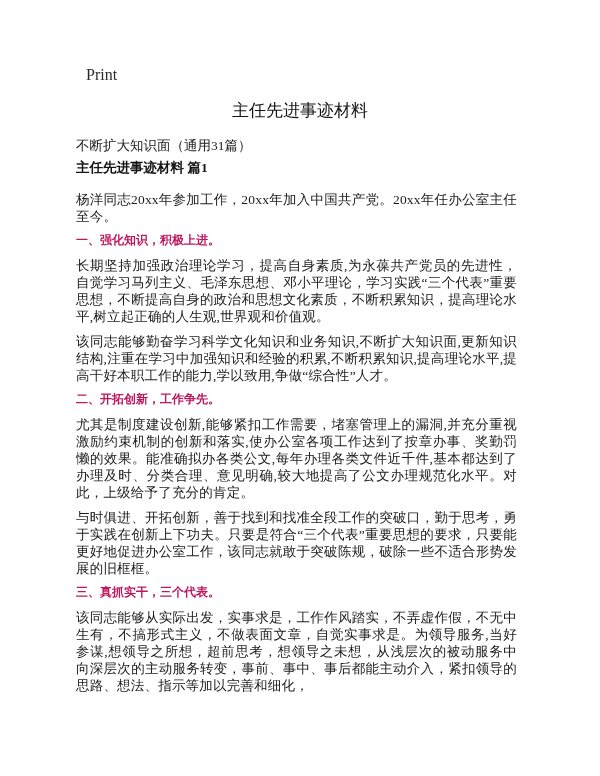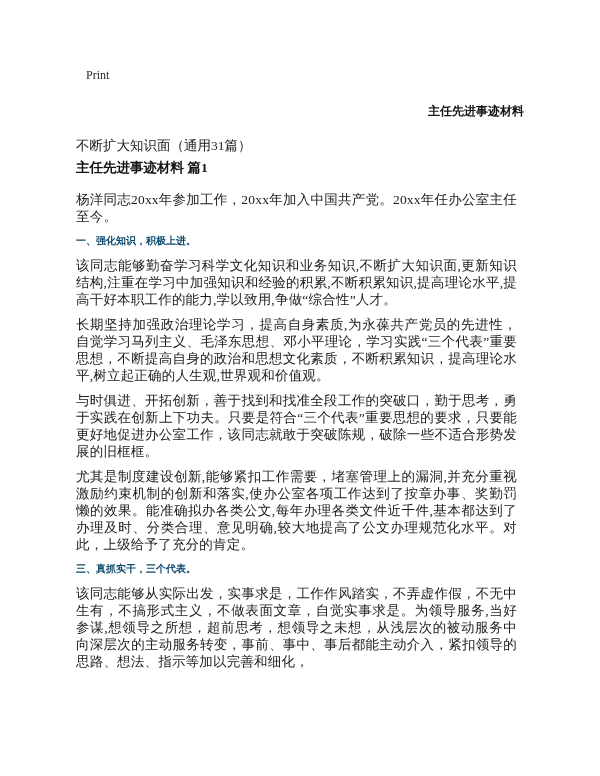--- a/index.html
+++ b/index.html
@@ -15,33 +15,33 @@
     color: #1b1b1b;
   }
   .page {
     width: 448px;
     margin: 0 auto;
     padding-top: 68px;
   }
   .print-link {
     display: block;
     margin: 0 0 0 10px;
-    font-size: 12px;
+    font-size: 16px;
     line-height: 14px;
     color: #2a2a2a;
     text-decoration: none;
     cursor: pointer;
     width: max-content;
   }
   .doc-title {
     margin: 18px 0 0 0;
-    font-size: 12px;
+    font-size: 17px;
     line-height: 22px;
-    font-weight: bold;
-    text-align: right;
+    font-weight: normal;
+    text-align: center;
     color: #141414;
   }
   .doc-subtitle {
     margin: 15px 0 0 0;
     font-size: 13.5px;
     line-height: 17px;
     font-weight: normal;
   }
   .article-title {
     margin: 5px 0 12px 0;
@@ -56,50 +56,51 @@
     line-height: 17px;
     text-align: justify;
     text-justify: inter-character;
     letter-spacing: 0.2px;
   }
   .para.first {
     margin-top: 15px;
   }
   .section-heading {
     margin: 7px 0 0 0;
-    font-size: 10px;
+    font-size: 12px;
     line-height: 17px;
     font-weight: bold;
-    color: #0c4a6e;
+    color: #be185d;
   }
 </style>
 </head>
 <body>
 
 <div class="page">
 
   <a class="print-link">Print</a>
 
   <h1 class="doc-title">主任先进事迹材料</h1>
 
   <div class="doc-subtitle">不断扩大知识面（通用31篇）</div>
 
   <div class="article-title">主任先进事迹材料 篇1</div>
 
   <p class="para first">杨洋同志20xx年参加工作，20xx年加入中国共产党。20xx年任办公室主任至今。</p>
 
 
   <h2 class="section-heading">一、强化知识，积极上进。</h2>
 
+  <p class="para">长期坚持加强政治理论学习，提高自身素质,为永葆共产党员的先进性，自觉学习马列主义、毛泽东思想、邓小平理论，学习实践“三个代表”重要思想，不断提高自身的政治和思想文化素质，不断积累知识，提高理论水平,树立起正确的人生观,世界观和价值观。</p>
+
   <p class="para">该同志能够勤奋学习科学文化知识和业务知识,不断扩大知识面,更新知识结构,注重在学习中加强知识和经验的积累,不断积累知识,提高理论水平,提高干好本职工作的能力,学以致用,争做“综合性”人才。</p>
 
-  <p class="para">长期坚持加强政治理论学习，提高自身素质,为永葆共产党员的先进性，自觉学习马列主义、毛泽东思想、邓小平理论，学习实践“三个代表”重要思想，不断提高自身的政治和思想文化素质，不断积累知识，提高理论水平,树立起正确的人生观,世界观和价值观。</p>
+  <h2 class="section-heading">二、开拓创新，工作争先。</h2>
 
+  <p class="para">尤其是制度建设创新,能够紧扣工作需要，堵塞管理上的漏洞,并充分重视激励约束机制的创新和落实,使办公室各项工作达到了按章办事、奖勤罚懒的效果。能准确拟办各类公文,每年办理各类文件近千件,基本都达到了办理及时、分类合理、意见明确,较大地提高了公文办理规范化水平。对此，上级给予了充分的肯定。</p>
 
   <p class="para">与时俱进、开拓创新，善于找到和找准全段工作的突破口，勤于思考，勇于实践在创新上下功夫。只要是符合“三个代表”重要思想的要求，只要能更好地促进办公室工作，该同志就敢于突破陈规，破除一些不适合形势发展的旧框框。</p>
-
-  <p class="para">尤其是制度建设创新,能够紧扣工作需要，堵塞管理上的漏洞,并充分重视激励约束机制的创新和落实,使办公室各项工作达到了按章办事、奖勤罚懒的效果。能准确拟办各类公文,每年办理各类文件近千件,基本都达到了办理及时、分类合理、意见明确,较大地提高了公文办理规范化水平。对此，上级给予了充分的肯定。</p>
 
   <h2 class="section-heading">三、真抓实干，三个代表。</h2>
 
   <p class="para">该同志能够从实际出发，实事求是，工作作风踏实，不弄虚作假，不无中生有，不搞形式主义，不做表面文章，自觉实事求是。为领导服务,当好参谋,想领导之所想，超前思考，想领导之未想，从浅层次的被动服务中向深层次的主动服务转变，事前、事中、事后都能主动介入，紧扣领导的思路、想法、指示等加以完善和细化，</p>
 
 </div>
 
 </body></html>

